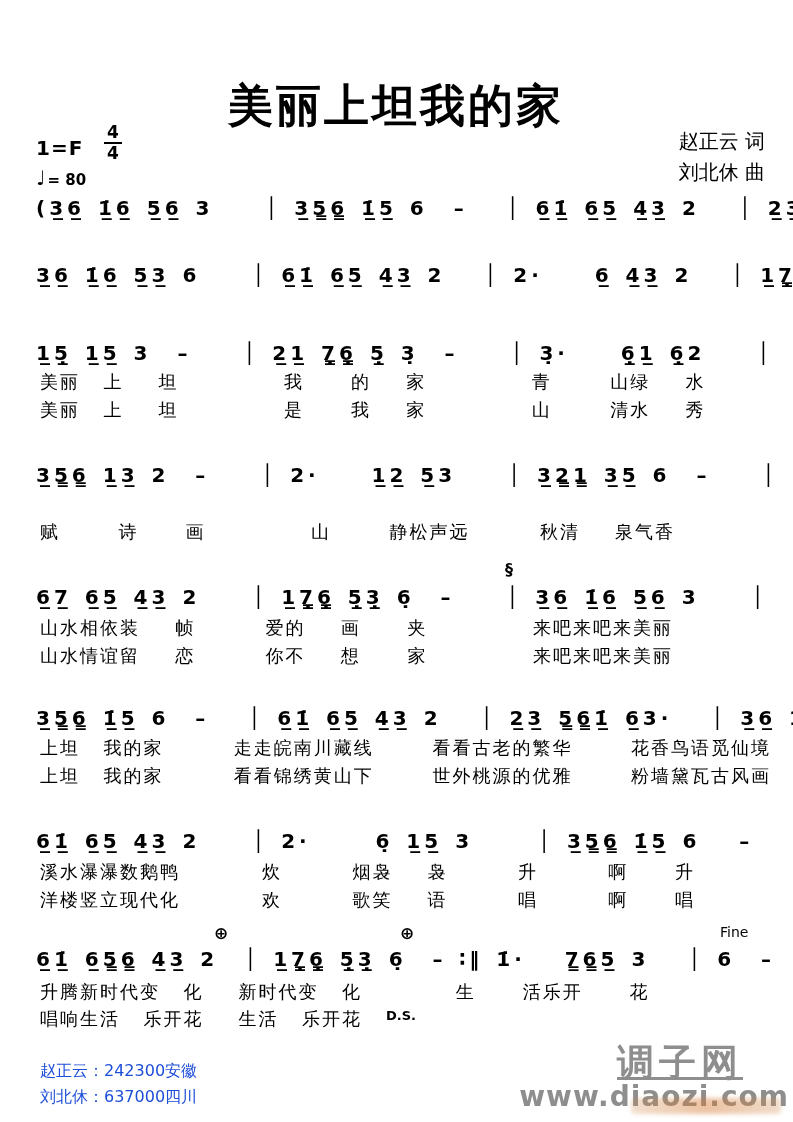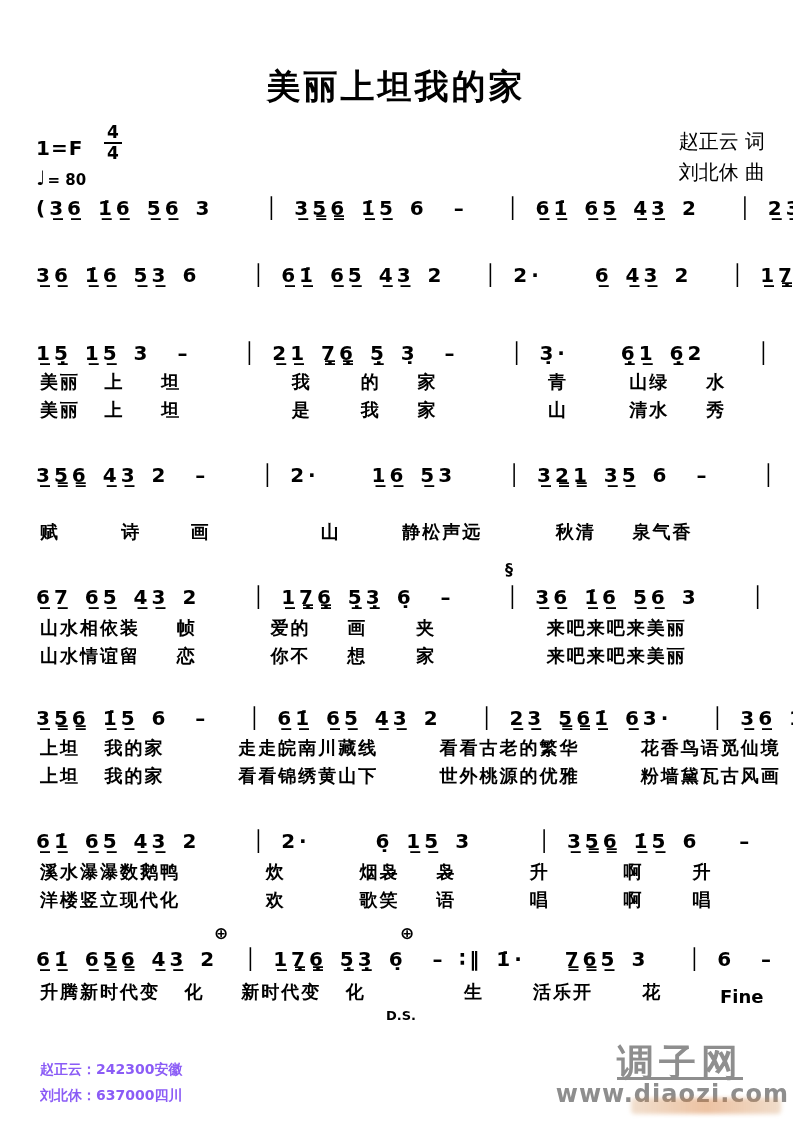--- a/index.html
+++ b/index.html
@@ -1,39 +1,39 @@
 <!DOCTYPE html>
 <html><head>
 <meta charset="utf-8">
 <style>
   html,body{margin:0;padding:0;background:#ffffff;}
   #sheet{position:relative;width:793px;height:1122px;background:#ffffff;overflow:hidden;
          font-family:"DejaVu Sans",sans-serif;color:#000;}
-  .abs{position:absolute;font-weight:bold;}
-  .title{left:0;right:1px;top:64px;text-align:center;font-size:34px;font-weight:bold;
-         letter-spacing:3px;margin:0;}
+  .abs{position:absolute;}
+  .title{left:0;right:1px;top:64px;text-align:center;font-size:45px;font-weight:bold;
+         letter-spacing:3px;margin:12px;}
   .keysig{left:36px;top:136px;font-size:20px;font-weight:bold;letter-spacing:1px;}
   .timesig{left:104px;top:123px;width:18px;text-align:center;font-weight:bold;font-size:17px;line-height:19px;}
   .timesig .num{border-bottom:2px solid #000;}
   .tempo{left:36px;top:166px;font-size:15px;font-weight:bold;}
   .tempo .noteglyph{font-size:20px;font-weight:normal;margin-right:2px;}
   .credits{right:28px;top:126px;text-align:left;font-size:20px;line-height:31px;font-weight:500;}
   .notes{left:36px;right:10px;font-weight:bold;font-size:20px;letter-spacing:4px;
          word-spacing:2px;white-space:pre;}
   .lyric{left:40px;right:10px;font-size:18px;letter-spacing:2px;word-spacing:4px;white-space:pre;}
   .mark{font-size:17px;font-weight:bold;}
-  .fine{left:720px;top:986px;font-size:18px;}
+  .fine{left:720px;top:924px;font-size:14px;}
   .ds{left:386px;top:1008px;font-size:13px;font-weight:bold;}
   .segno{left:505px;top:560px;font-size:16px;font-weight:bold;}
   .coda1{left:214px;top:923px;}
   .coda2{left:400px;top:923px;}
   .footer-line{left:40px;width:158px;overflow:hidden;white-space:nowrap;
-               font-size:14px;color:#8b5cf6;}
+               font-size:16px;color:#1d4ed8;}
   .wm-name{right:50px;top:1038px;font-size:37px;font-weight:bold;color:#8e8e8e;letter-spacing:5px;text-decoration:underline;}
-  .wm-url{right:4px;top:1080px;font-size:24px;font-weight:bold;color:#8e8e8e;letter-spacing:1px;}
+  .wm-url{right:4px;top:1080px;font-size:28px;font-weight:bold;color:#8e8e8e;letter-spacing:1px;}
   .wm-smudge{right:12px;top:1098px;width:150px;height:16px;border-radius:4px;
              background:linear-gradient(90deg,rgba(205,140,80,0.28),rgba(214,120,50,0.45),rgba(205,140,80,0.30));
              filter:blur(2px);}
 </style>
 </head>
 <body>
 
 <div id="sheet">
 
   <h1 class="abs title">美丽上坦我的家</h1>
@@ -55,40 +55,41 @@
   </div>
 
   <div class="abs notes" style="top:196px">(3̲6̲ 1̲̇6̲ 5̲6̲ 3    │ 3̲5̳6̳ 1̲̇5̲ 6  –   │ 6̲1̲̇ 6̲5̲ 4̲3̲ 2   │ 2̲3̲ 5̳6̳1̲̇ 6̲3·    │</div>
 
   <div class="abs notes" style="top:263px">3̲6̲ 1̲̇6̲ 5̲3̲ 6    │ 6̲1̲̇ 6̲5̲ 4̲3̲ 2   │ 2·    6̲ 4̲3̲ 2   │ 1̲7̳̣6̳̣ 5̲̣3̲̣ 6̣  –  )│</div>
 
   <div class="abs notes" style="top:341px">1̲5̲̣ 1̲5̲ 3  –    │ 2̲1̲ 7̳̣6̳̣ 5̲̣ 3̣  –    │ 3̣·    6̲̣1̲ 6̲̣2    │</div>
   <div class="abs lyric" style="top:370px">美丽  上   坦         我    的   家         青     山绿   水</div>
   <div class="abs lyric" style="top:398px">美丽  上   坦         是    我   家         山     清水   秀</div>
 
-  <div class="abs notes" style="top:463px">3̲5̳6̳ 4̲3̲ 2  –    │ 2·    1̲6̲ 5̲3    │ 3̲2̳1̳ 3̲5̲ 6  –    │</div>
+  <div class="abs notes" style="top:463px">3̲5̳6̳ 1̲3̲ 2  –    │ 2·    1̲2̲ 5̲3    │ 3̲2̳1̳ 3̲5̲ 6  –    │</div>
   <div class="abs lyric" style="top:520px">赋     诗    画         山     静松声远      秋清   泉气香</div>
 
   <span class="abs mark segno">§</span>
   <div class="abs notes" style="top:585px">6̲7̲ 6̲5̲ 4̲3̲ 2    │ 1̲7̳̣6̳̣ 5̲̣3̲̣ 6̣  –    │ 3̲6̲ 1̲̇6̲ 5̲6̲ 3    │</div>
   <div class="abs lyric" style="top:644px">山水情谊留   恋      你不   想    家         来吧来吧来美丽</div>
   <div class="abs lyric" style="top:616px">山水相依装   帧      爱的   画    夹         来吧来吧来美丽</div>
 
   <div class="abs notes" style="top:706px">3̲5̳6̳ 1̲̇5̲ 6  –   │ 6̲1̲̇ 6̲5̲ 4̲3̲ 2   │ 2̲3̲ 5̳6̳1̲̇ 6̲3·   │ 3̲6̲ 1̲̇6̲ 5̲3̲ 6   │</div>
   <div class="abs lyric" style="top:764px">上坦  我的家      看看锦绣黄山下     世外桃源的优雅     粉墙黛瓦古风画</div>
   <div class="abs lyric" style="top:736px">上坦  我的家      走走皖南川藏线     看看古老的繁华     花香鸟语觅仙境</div>
 
   <div class="abs notes" style="top:829px">6̲1̲̇ 6̲5̲ 4̲3̲ 2    │ 2·     6̣ 1̲5̲ 3     │ 3̲5̳6̳ 1̲̇5̲ 6   –    │</div>
   <div class="abs lyric" style="top:860px">溪水瀑瀑数鹅鸭       炊      烟袅   袅      升      啊    升</div>
   <div class="abs lyric" style="top:888px">洋楼竖立现代化       欢      歌笑   语      唱      啊    唱</div>
 
   <span class="abs mark coda1">⊕</span>
   <span class="abs mark coda2">⊕</span>
   <div class="abs notes" style="top:947px">6̲1̲̇ 6̲5̳6̳ 4̲3̲ 2  │ 1̲7̳̣6̳̣ 5̲̣3̲̣ 6̣  – ∶‖ 1̇·   7̳6̳5̲ 3   │ 6  –   –   –   ‖</div>
   <div class="abs lyric" style="top:980px">升腾新时代变  化   新时代变  化        生    活乐开    花</div>
+  <div class="abs lyric" style="top:1007px">唱响生活  乐开花   生活  乐开花</div>
   <span class="abs fine">Fine</span>
   <span class="abs ds">D.S.</span>
 
   <div class="abs footer-line" style="top:1061px">赵正云：242300安徽</div>
   <div class="abs footer-line" style="top:1087px">刘北休：637000四川</div>
 
   <div class="abs wm-name">调子网</div>
   <div class="abs wm-url">www.diaozi.com</div>
   <div class="abs wm-smudge"></div>
 

